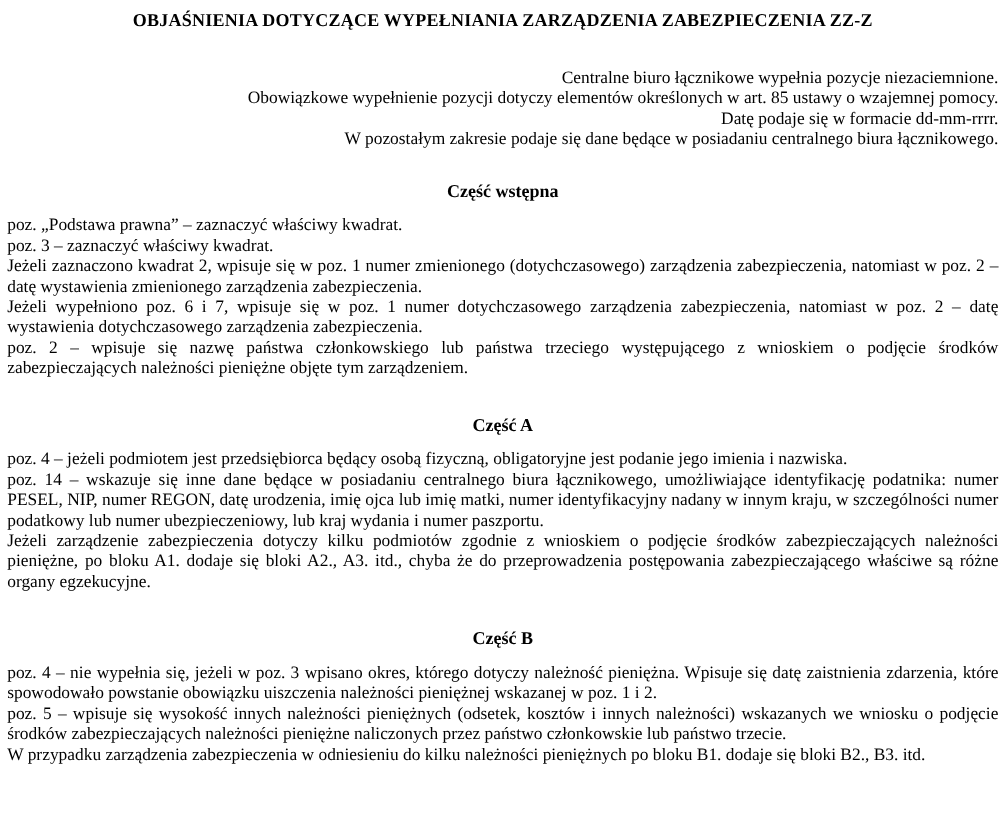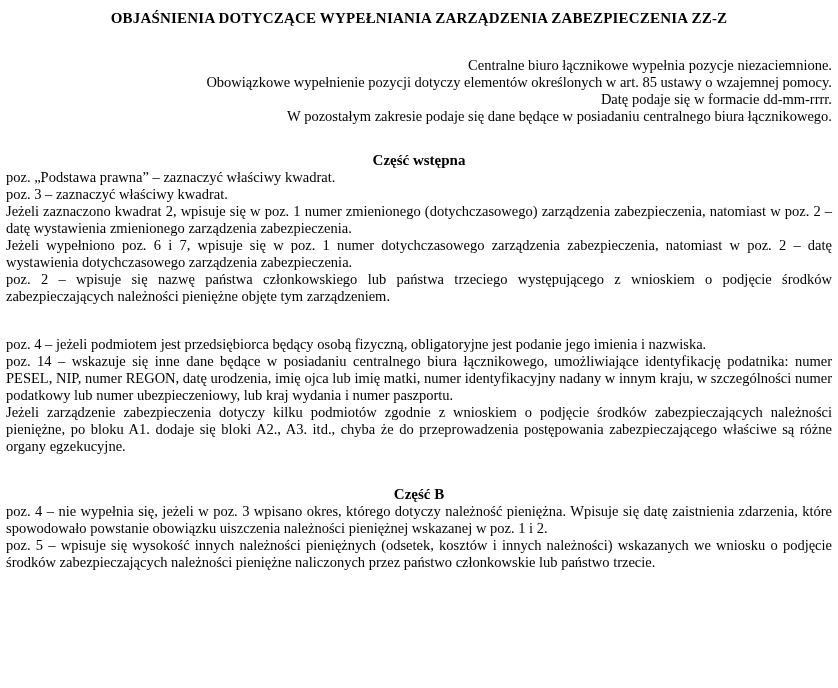--- a/index.html
+++ b/index.html
@@ -32,21 +32,21 @@
   }
   .intro p {
     margin: 0;
     text-align: right;
   }
   .section-heading {
     text-align: center;
     font-weight: 700;
     font-size: 15px;
     line-height: 17px;
-    margin: 0;
+    margin: 11px;
   }
   .section { margin-top: 27px; }
   .section + .section { margin-top: 31px; }
   .section p {
     margin: 0;
     text-align: justify;
   }
 </style>
 </head>
 <body>
@@ -65,24 +65,26 @@
   <div class="section">
     <div class="section-heading">Część wstępna</div>
     <p>poz. „Podstawa prawna” – zaznaczyć właściwy kwadrat.</p>
     <p>poz. 3 – zaznaczyć właściwy kwadrat.</p>
     <p>Jeżeli zaznaczono kwadrat 2, wpisuje się w poz. 1 numer zmienionego (dotychczasowego) zarządzenia zabezpieczenia, natomiast w poz. 2 – datę wystawienia zmienionego zarządzenia zabezpieczenia.</p>
     <p>Jeżeli wypełniono poz. 6 i 7, wpisuje się w poz. 1 numer dotychczasowego zarządzenia zabezpieczenia, natomiast w poz. 2 – datę wystawienia dotychczasowego zarządzenia zabezpieczenia.</p>
     <p>poz. 2 – wpisuje się nazwę państwa członkowskiego lub państwa trzeciego występującego z wnioskiem o podjęcie środków zabezpieczających należności pieniężne objęte tym zarządzeniem.</p>
   </div>
 
   <div class="section">
+    <div class="section-heading">Część A</div>
     <p>poz. 4 – jeżeli podmiotem jest przedsiębiorca będący osobą fizyczną, obligatoryjne jest podanie jego imienia i nazwiska.</p>
     <p>poz. 14 – wskazuje się inne dane będące w posiadaniu centralnego biura łącznikowego, umożliwiające identyfikację podatnika: numer PESEL, NIP, numer REGON, datę urodzenia, imię ojca lub imię matki, numer identyfikacyjny nadany w innym kraju, w szczególności numer podatkowy lub numer ubezpieczeniowy, lub kraj wydania i numer paszportu.</p>
     <p>Jeżeli zarządzenie zabezpieczenia dotyczy kilku podmiotów zgodnie z wnioskiem o podjęcie środków zabezpieczających należności pieniężne, po bloku A1. dodaje się bloki A2., A3. itd., chyba że do przeprowadzenia postępowania zabezpieczającego właściwe są różne organy egzekucyjne.</p>
   </div>
 
   <div class="section">
     <div class="section-heading">Część B</div>
     <p>poz. 4 – nie wypełnia się, jeżeli w poz. 3 wpisano okres, którego dotyczy należność pieniężna. Wpisuje się datę zaistnienia zdarzenia, które spowodowało powstanie obowiązku uiszczenia należności pieniężnej wskazanej w poz. 1 i 2.</p>
     <p>poz. 5 – wpisuje się wysokość innych należności pieniężnych (odsetek, kosztów i innych należności) wskazanych we wniosku o podjęcie środków zabezpieczających należności pieniężne naliczonych przez państwo członkowskie lub państwo trzecie.</p>
+    <p>W przypadku zarządzenia zabezpieczenia w odniesieniu do kilku należności pieniężnych po bloku B1. dodaje się bloki B2., B3. itd.</p>
   </div>
 
 </div>
 
 </body></html>

